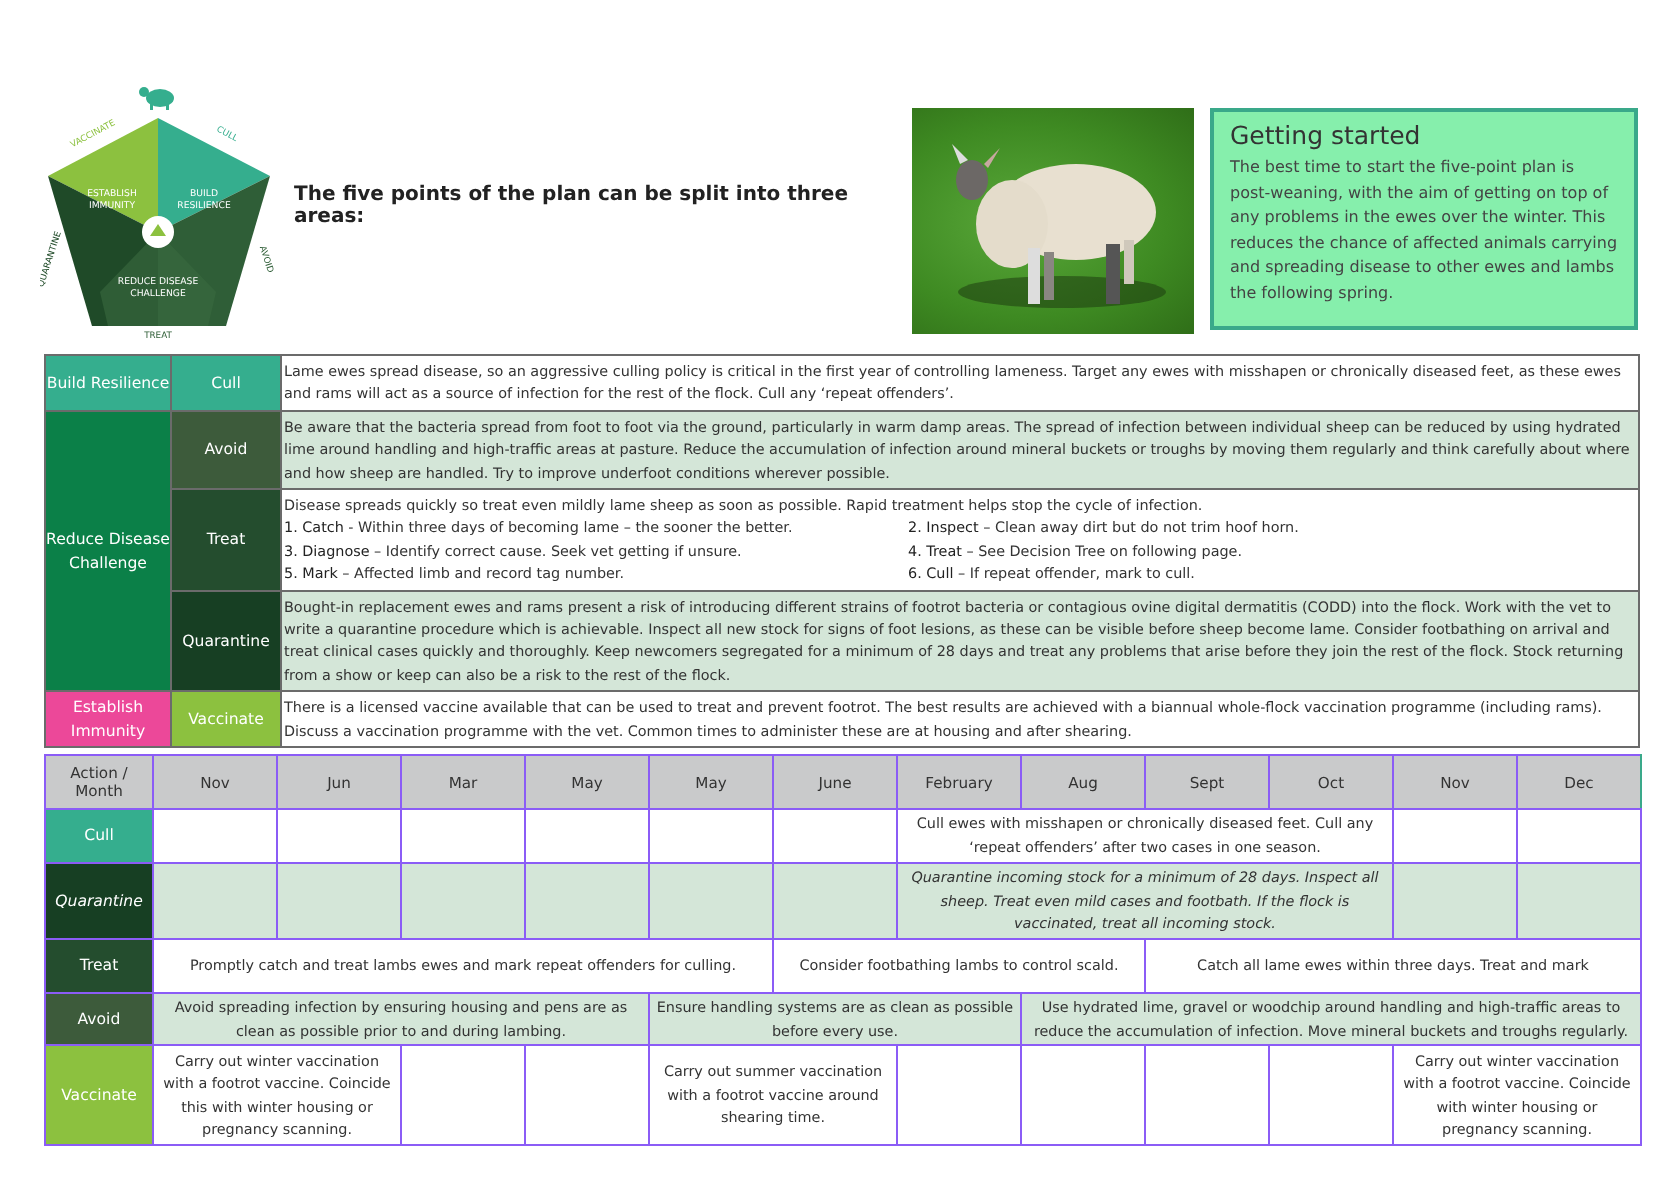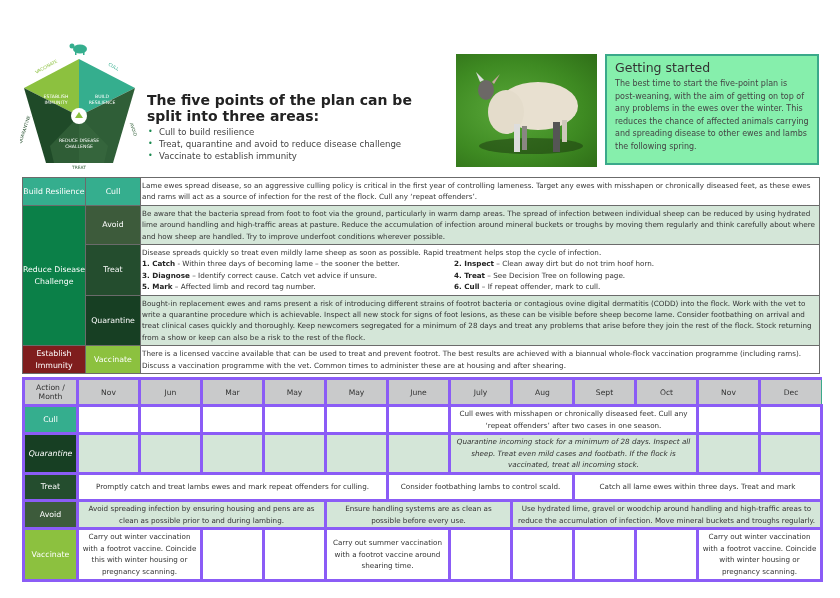--- a/index.html
+++ b/index.html
@@ -1,46 +1,46 @@
 <!DOCTYPE html>
 <html><head>
 <meta charset="utf-8">
 <style>
   * { box-sizing: border-box; margin: 0; padding: 0; }
   body { width: 840px; height: 598px; background: #ffffff; font-family: "DejaVu Sans", sans-serif; position: relative; overflow: hidden; color: #333; }
   .pentagon { position: absolute; left: 20px; top: 38px; width: 120px; height: 132px; }
   .intro { position: absolute; left: 147px; top: 92px; width: 300px; }
-  .intro h3 { font-size: 14px; font-weight: bold; color: #222; margin-bottom: 2px; }
+  .intro h3 { font-size: 10px; font-weight: bold; color: #222; margin-bottom: 2px; }
   .intro ul { list-style: none; }
   .intro li { font-size: 8.6px; color: #444; line-height: 12px; padding-left: 12px; position: relative; }
   .intro li::before { content: "•"; position: absolute; left: 1px; color: #1a8a50; font-size: 8px; }
   .photo { position: absolute; left: 456px; top: 54px; width: 141px; height: 113px; background: radial-gradient(ellipse at 40% 50%, #5aa83a 0%, #3e8a22 60%, #2f6e18 100%); overflow: hidden; }
   .getting { position: absolute; left: 605px; top: 54px; width: 214px; height: 111px; border: 2.5px solid #3aa98a; padding: 4px 8px; background: #86efac; }
   .getting h2 { font-size: 12.5px; font-weight: normal; color: #333; margin-bottom: 3px; }
   .getting p { font-size: 8px; line-height: 12.6px; color: #444; }
 
   table { border-collapse: collapse; position: absolute; font-size: 7.2px; }
   .plan { left: 22px; top: 177px; width: 798px; }
   .plan td { border: 1px solid #6b6b6b; vertical-align: middle; }
   .plan .area { width: 63px; color: #fff; text-align: center; font-size: 7.8px; line-height: 11.5px; }
   .plan .action { width: 55px; color: #fff; text-align: center; font-size: 7.8px; }
   .plan .desc { padding: 2px 1px; color: #333; line-height: 11.4px; }
   .plan .desc.shade { background: #d4e6d8; }
   .c-build { background: #35ae8e; }
   .c-reduce { background: #0b8048; }
   .c-avoid { background: #3d5b3b; }
   .c-treat { background: #244d2e; }
   .c-quar { background: #173f23; }
-  .c-estab { background: #7f1d1d; }
+  .c-estab { background: #ec4899; }
   .c-vacc { background: #8cc13f; }
   .steps { display: grid; grid-template-columns: 312px 1fr; }
-  .steps b { font-weight: bold; color: #222; text-align: right; }
+  .steps b { font-weight: normal; color: #222; text-align: right; }
 
   .cal { left: 22px; top: 377px; width: 798px; table-layout: fixed; }
-  .cal td, .cal th { border: 3px solid #8b5cf6; text-align: center; vertical-align: middle; }
+  .cal td, .cal th { border: 1px solid #8b5cf6; text-align: center; vertical-align: middle; }
   .cal th { background: #c9cacb; font-weight: normal; color: #333; font-size: 7.6px; height: 27px; }
   .cal th.dec { border-right: 1px solid #3aa98a; }
   .cal .rh { color: #fff; font-size: 7.8px; }
   .cal td { color: #333; line-height: 11.6px; padding: 1px 3px; }
   .cal .g { background: #d4e6d8; }
   .cal tr.r-cull td { height: 27px; }
   .cal tr.r-quar td { height: 38px; font-style: italic; }
   .cal tr.r-treat td { height: 27px; }
   .cal tr.r-avoid td { height: 26px; }
   .cal tr.r-vacc td { height: 50px; }
@@ -72,25 +72,20 @@
     <text x="27" y="30" font-size="4.4" fill="#8cc13f" text-anchor="middle" transform="rotate(-28 27 30)" font-family="DejaVu Sans, sans-serif">VACCINATE</text>
     <text x="93" y="30" font-size="4.4" fill="#35ae8e" text-anchor="middle" transform="rotate(28 93 30)" font-family="DejaVu Sans, sans-serif">CULL</text>
     <text x="112" y="92" font-size="4.4" fill="#2f5e37" text-anchor="middle" transform="rotate(72 112 92)" font-family="DejaVu Sans, sans-serif">AVOID</text>
     <text x="59" y="131" font-size="4.4" fill="#2f5e37" text-anchor="middle" font-family="DejaVu Sans, sans-serif">TREAT</text>
     <text x="6" y="92" font-size="4.4" fill="#1f4a28" text-anchor="middle" transform="rotate(-72 6 92)" font-family="DejaVu Sans, sans-serif">QUARANTINE</text>
   </svg>
 </div>
 
 <div class="intro">
   <h3>The five points of the plan can be split into three areas:</h3>
-  <ul>
-    <li>Cull to build resilience</li>
-    <li>Treat, quarantine and avoid to reduce disease challenge</li>
-    <li>Vaccinate to establish immunity</li>
-  </ul>
 </div>
 
 <div class="photo">
   <svg width="141" height="113" viewBox="0 0 141 113">
     <ellipse cx="75" cy="92" rx="52" ry="8" fill="#1e3d10" opacity="0.55"></ellipse>
     <ellipse cx="82" cy="52" rx="40" ry="24" fill="#e8e0d0"></ellipse>
     <ellipse cx="50" cy="58" rx="18" ry="22" fill="#e4dccb"></ellipse>
     <ellipse cx="30" cy="36" rx="8" ry="10" fill="#6c6866"></ellipse>
     <polygon points="24,28 20,18 28,26" fill="#ddd"></polygon>
     <polygon points="36,28 44,20 38,30" fill="#c7a8a0"></polygon>
@@ -118,21 +113,21 @@
     <td class="action c-avoid">Avoid</td>
     <td class="desc shade">Be aware that the bacteria spread from foot to foot via the ground, particularly in warm damp areas. The spread of infection between individual sheep can be reduced by using hydrated lime around handling  and high-traffic areas at pasture. Reduce the accumulation of infection around mineral buckets or troughs by moving them regularly and think carefully about where and how sheep are handled. Try to improve underfoot conditions wherever possible.</td>
   </tr>
   <tr style="height:50px">
     <td class="action c-treat">Treat</td>
     <td class="desc">
       <div>Disease spreads quickly so treat even mildly lame sheep as soon as possible. Rapid treatment helps stop the cycle of infection.</div>
       <div class="steps">
         <div><b>1. Catch</b><span> - Within three days of becoming lame – the sooner the better.</span></div>
         <div><b>2. Inspect</b><span> – Clean away dirt but do not trim hoof horn.</span></div>
-        <div><b>3. Diagnose</b><span> – Identify correct cause. Catch vet advice if unsure.</span></div>
+        <div><b>3. Diagnose</b><span> – Identify correct cause. Seek vet getting if unsure.</span></div>
         <div><b>4. Treat</b><span> – See Decision Tree on following page.</span></div>
         <div><b>5. Mark</b><span> – Affected limb and record tag number.</span></div>
         <div><b>6. Cull</b><span> – If repeat offender, mark to cull.</span></div>
       </div>
     </td>
   </tr>
   <tr style="height:50px">
     <td class="action c-quar">Quarantine</td>
     <td class="desc shade">Bought-in replacement ewes and rams present a risk of introducing different strains of footrot bacteria or contagious ovine digital dermatitis (CODD) into the flock. Work with the vet to write a quarantine procedure which is achievable. Inspect all new stock for signs of foot lesions, as these can be visible before sheep become lame. Consider footbathing on arrival and treat clinical cases quickly and thoroughly. Keep newcomers segregated for a minimum of 28 days and treat any problems that arise before they join the rest of the flock.  Stock returning from a show or keep can also be a risk to the rest of the flock.</td>
   </tr>
@@ -162,21 +157,21 @@
   </colgroup>
   <tbody>
       <tr>
     <th>Action / Month</th>
     <th>Nov</th>
     <th>Jun</th>
     <th>Mar</th>
     <th>May</th>
     <th>May</th>
     <th>June</th>
-    <th>July</th>
+    <th>February</th>
     <th>Aug</th>
     <th>Sept</th>
     <th>Oct</th>
     <th>Nov</th>
     <th class="dec">Dec</th>
   </tr>
   <tr class="r-cull">
     <td class="rh c-build">Cull</td>
     <td></td>
         <td></td>

